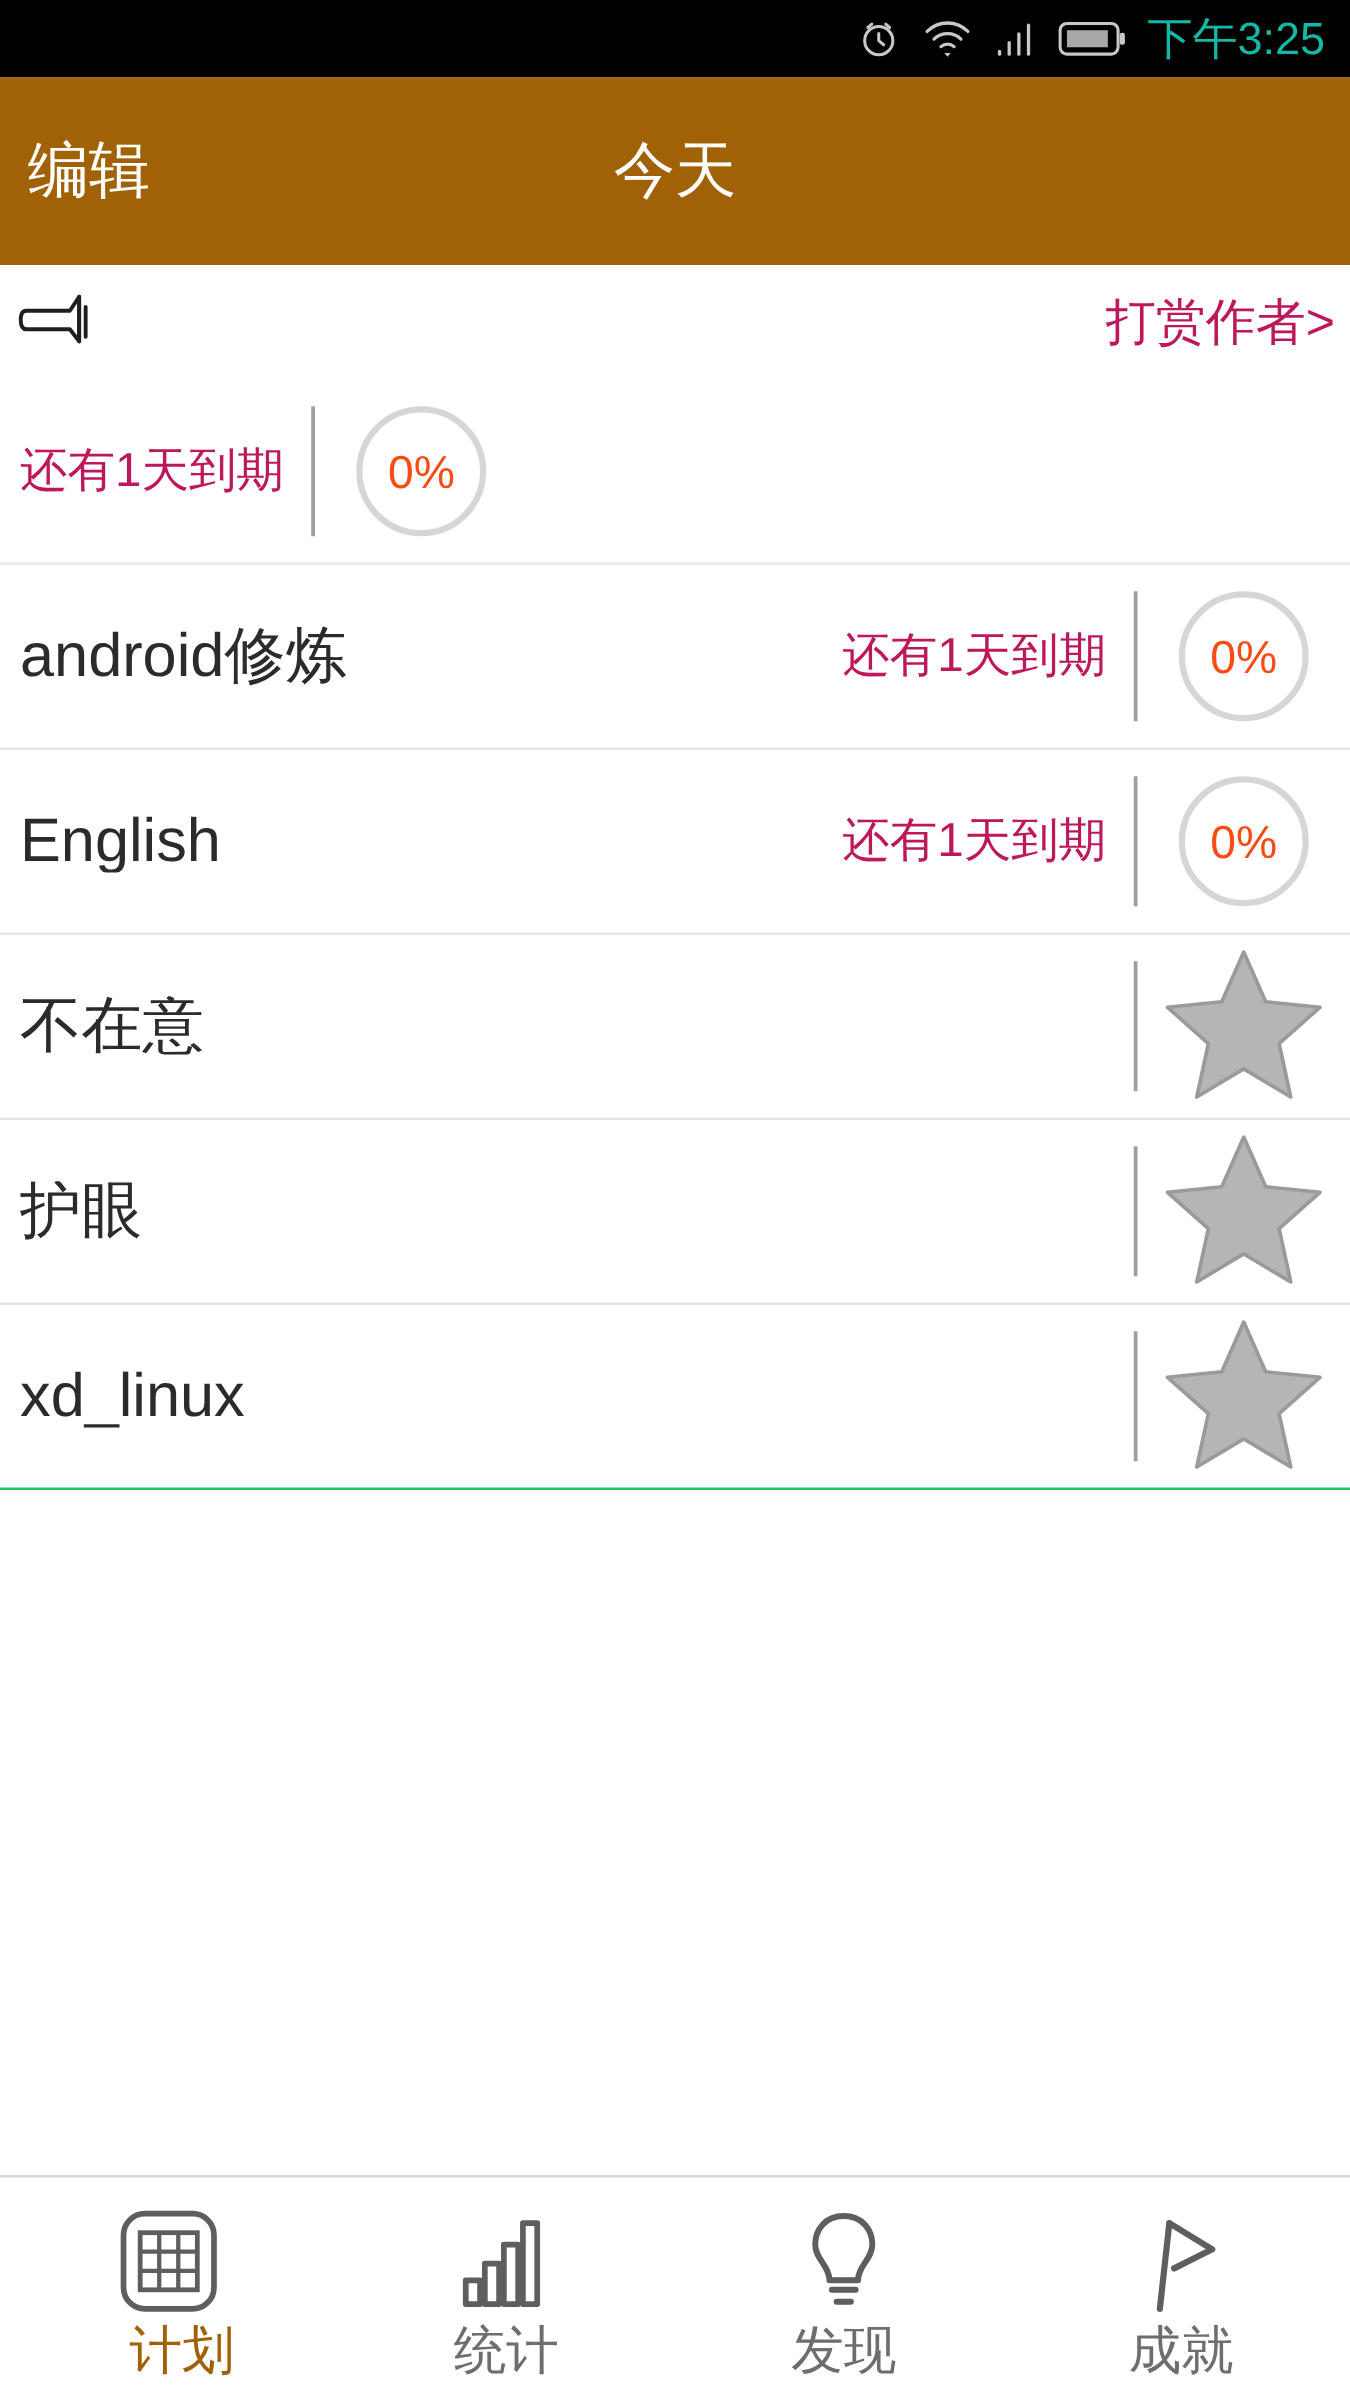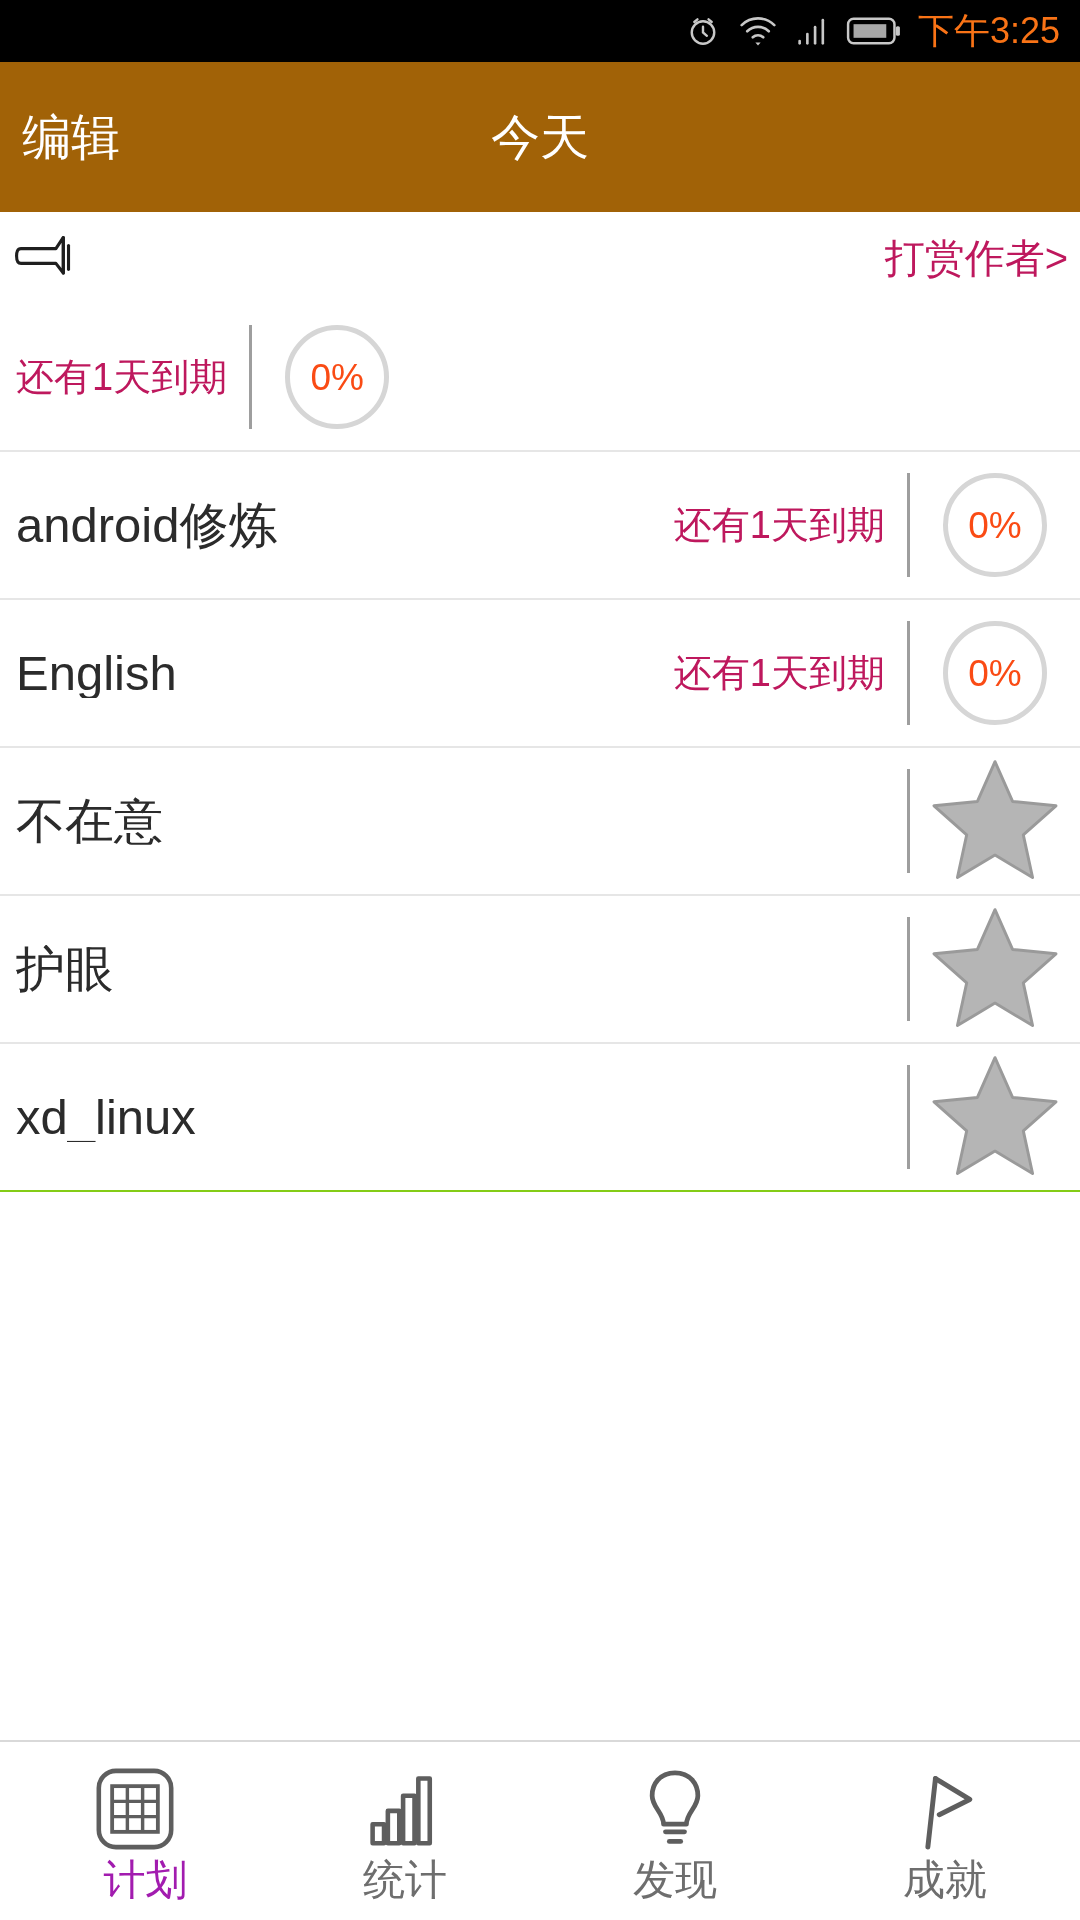--- a/index.html
+++ b/index.html
@@ -29,21 +29,21 @@
     padding-right: 20px;
     flex: 0 0 62px;
   }
   .status-icons {
     display: flex;
     align-items: center;
     gap: 17px;
   }
   .status-icons svg { display: block; }
   .status-time {
-    color: #f97316;
+    color: #14b8a6;
     font-size: 36px;
     line-height: 1;
     margin-left: 16px;
     letter-spacing: 0px;
     white-space: nowrap;
   }
 
   
   .app-bar {
     flex: 0 0 150px;
@@ -108,21 +108,21 @@
   .plan-row {
     height: 148px;
     display: flex;
     align-items: center;
     position: relative;
     padding-left: 16px;
     border-bottom: 2px solid #e6e6e6;
     background: #ffffff;
     cursor: pointer;
   }
-  .plan-row:last-child { border-bottom: 2px solid #84cc16; }
+  .plan-row:last-child { border-bottom: 2px solid #22c55e; }
   .plan-name {
     color: #2b2b2b;
     font-size: 49px;
     line-height: 1;
     flex: 1 1 auto;
     white-space: nowrap;
     overflow: hidden;
   }
   .plan-due {
     color: #be185d;
@@ -179,21 +179,21 @@
     gap: 8px;
     cursor: pointer;
     padding-top: 6px;
   }
   .tab-icon { display: block; height: 84px; }
   .tab-label {
     font-size: 42px;
     line-height: 1;
     color: #6e6e6e;
   }
-  .tab-item.active .tab-label { color: #a21caf; margin-left: 21px; }
+  .tab-item.active .tab-label { color: #a16207; margin-left: 21px; }
 </style>
 </head>
 <body>
 
 <div class="phone">
 
   <div class="status-bar">
     <div class="status-icons">
       <span>
         <svg width="36" height="36" viewBox="0 0 24 24" fill="none" stroke="#c8c8c8" stroke-width="1.6">

